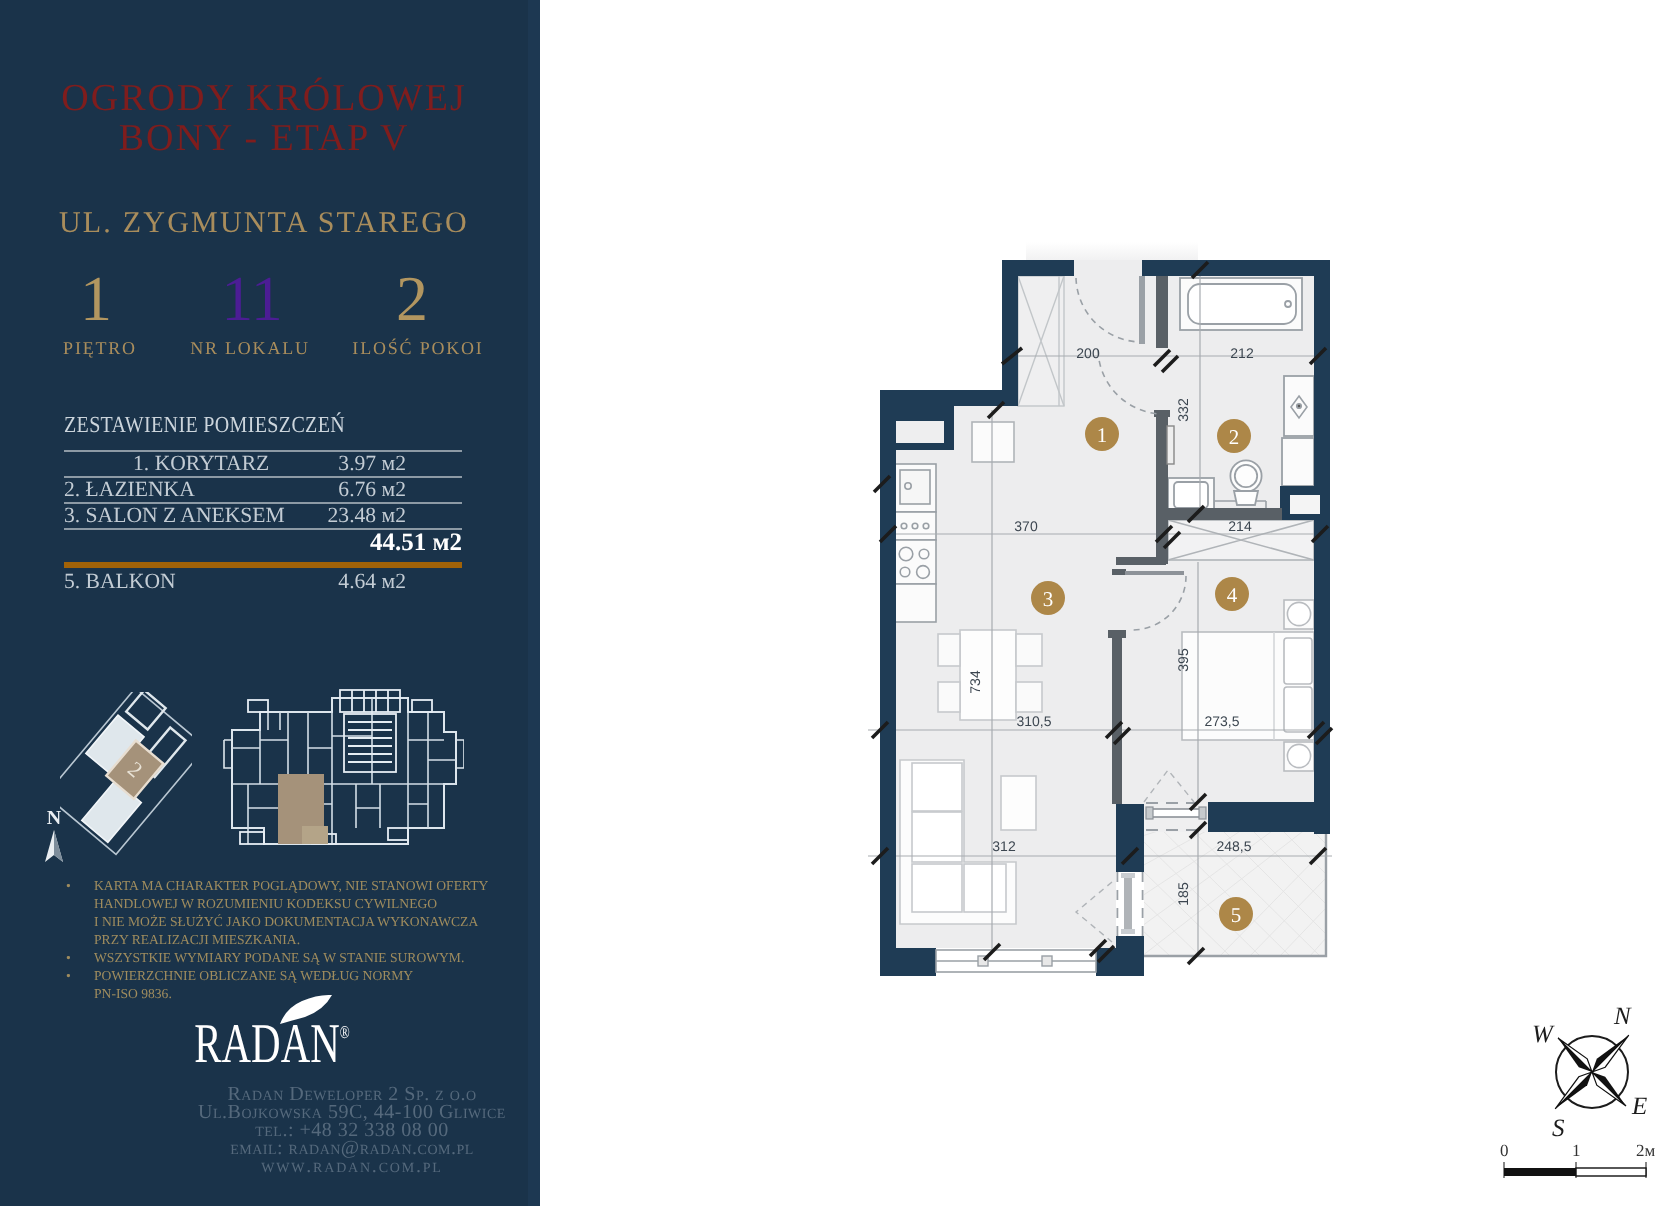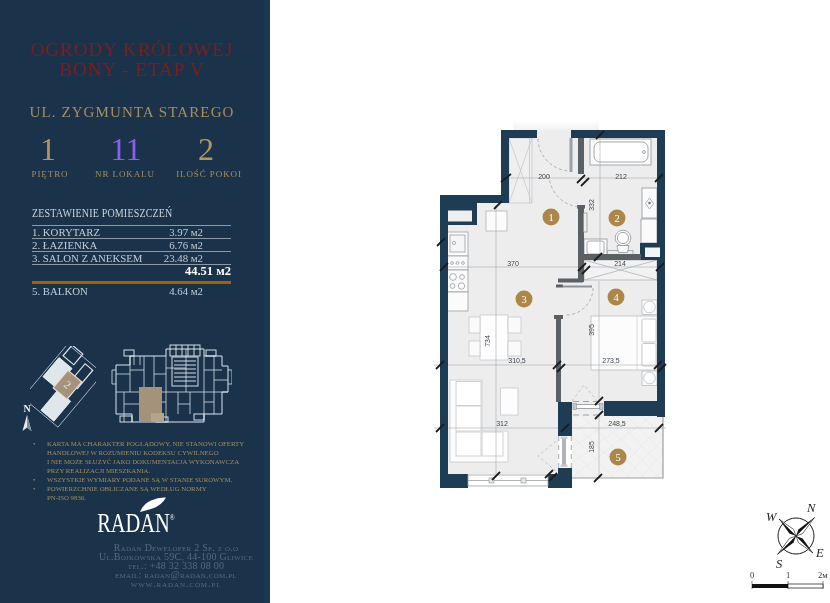--- a/index.html
+++ b/index.html
@@ -13,32 +13,32 @@
 <div class="abs" style="left:0;top:0;width:264px;height:603px;background:#1a334a;border-right:6px solid #1d3852;"></div>
 
 <div class="abs" style="left:0;top:40px;width:264px;text-align:center;color:#7f1d1d;font-size:19px;letter-spacing:1px;line-height:20px;">OGRODY KRÓLOWEJ<br>BONY - ETAP V</div>
 
 <div class="abs" style="left:0;top:104px;width:264px;text-align:center;color:#a98d5c;font-size:15px;letter-spacing:1.1px;">UL. ZYGMUNTA STAREGO</div>
 
 <div class="abs" style="left:8px;top:131px;width:80px;text-align:center;color:#b29660;font-size:32px;">1</div>
 
 <div class="abs" style="left:10px;top:169px;width:80px;text-align:center;color:#a98d5c;font-size:9px;letter-spacing:0.9px;">PIĘTRO</div>
 
-<div class="abs" style="left:86px;top:131px;width:80px;text-align:center;color:#8b5cf6;font-size:32px;">11</div>
+<div class="abs" style="left:86px;top:131px;width:80px;text-align:center;color:#4c1d95;font-size:32px;">11</div>
 
 <div class="abs" style="left:85px;top:169px;width:80px;text-align:center;color:#a98d5c;font-size:9px;letter-spacing:0.9px;">NR LOKALU</div>
 
 <div class="abs" style="left:166px;top:131px;width:80px;text-align:center;color:#b29660;font-size:32px;">2</div>
 
 <div class="abs" style="left:168px;top:169px;width:82px;text-align:center;color:#a98d5c;font-size:9px;letter-spacing:0.9px;">ILOŚĆ POKOI</div>
 
 <div class="abs" style="left:32px;top:207px;color:#ccd5dc;font-size:11.5px;letter-spacing:0.2px;transform:scaleX(0.87);transform-origin:0 0;">ZESTAWIENIE POMIESZCZEŃ</div>
 
 <div class="abs" style="left:32px;top:225px;width:199px;color:#c3ccd4;font-size:10.8px;">
-  <div style="border-top:1px solid #8d9aa5;height:12px;line-height:12px;">1. KORYTARZ<span style="float:right;margin-right:28px;">3.97 м2</span></div>
+  <div style="border-top:1px solid #8d9aa5;height:12px;line-height:12px;text-align:center;">1. KORYTARZ<span style="float:right;margin-right:28px;">3.97 м2</span></div>
   <div style="border-top:1px solid #8d9aa5;height:12px;line-height:12px;">2. ŁAZIENKA<span style="float:right;margin-right:28px;">6.76 м2</span></div>
   <div style="border-top:1px solid #8d9aa5;height:12px;line-height:12px;">3. SALON Z ANEKSEM<span style="float:right;margin-right:28px;">23.48 м2</span></div>
   <div style="border-top:1px solid #8d9aa5;height:12px;line-height:12px;font-weight:bold;color:#ffffff;font-size:12.5px;">
       <span style="float:right;">44.51 м2</span>
     </div>
   <div style="border-top:3px solid #a16207;margin-top:4px;height:13px;line-height:15px;">5. BALKON<span style="float:right;margin-right:28px;">4.64 м2</span></div>
 </div>
 
 <svg class="abs" style="left:16px;top:398px;" width="22" height="34" viewBox="0 0 22 34">
   <text x="11" y="14" fill="#e9eef2" font-size="10" font-weight="bold" text-anchor="middle" font-family="Liberation Serif, serif">N</text>

